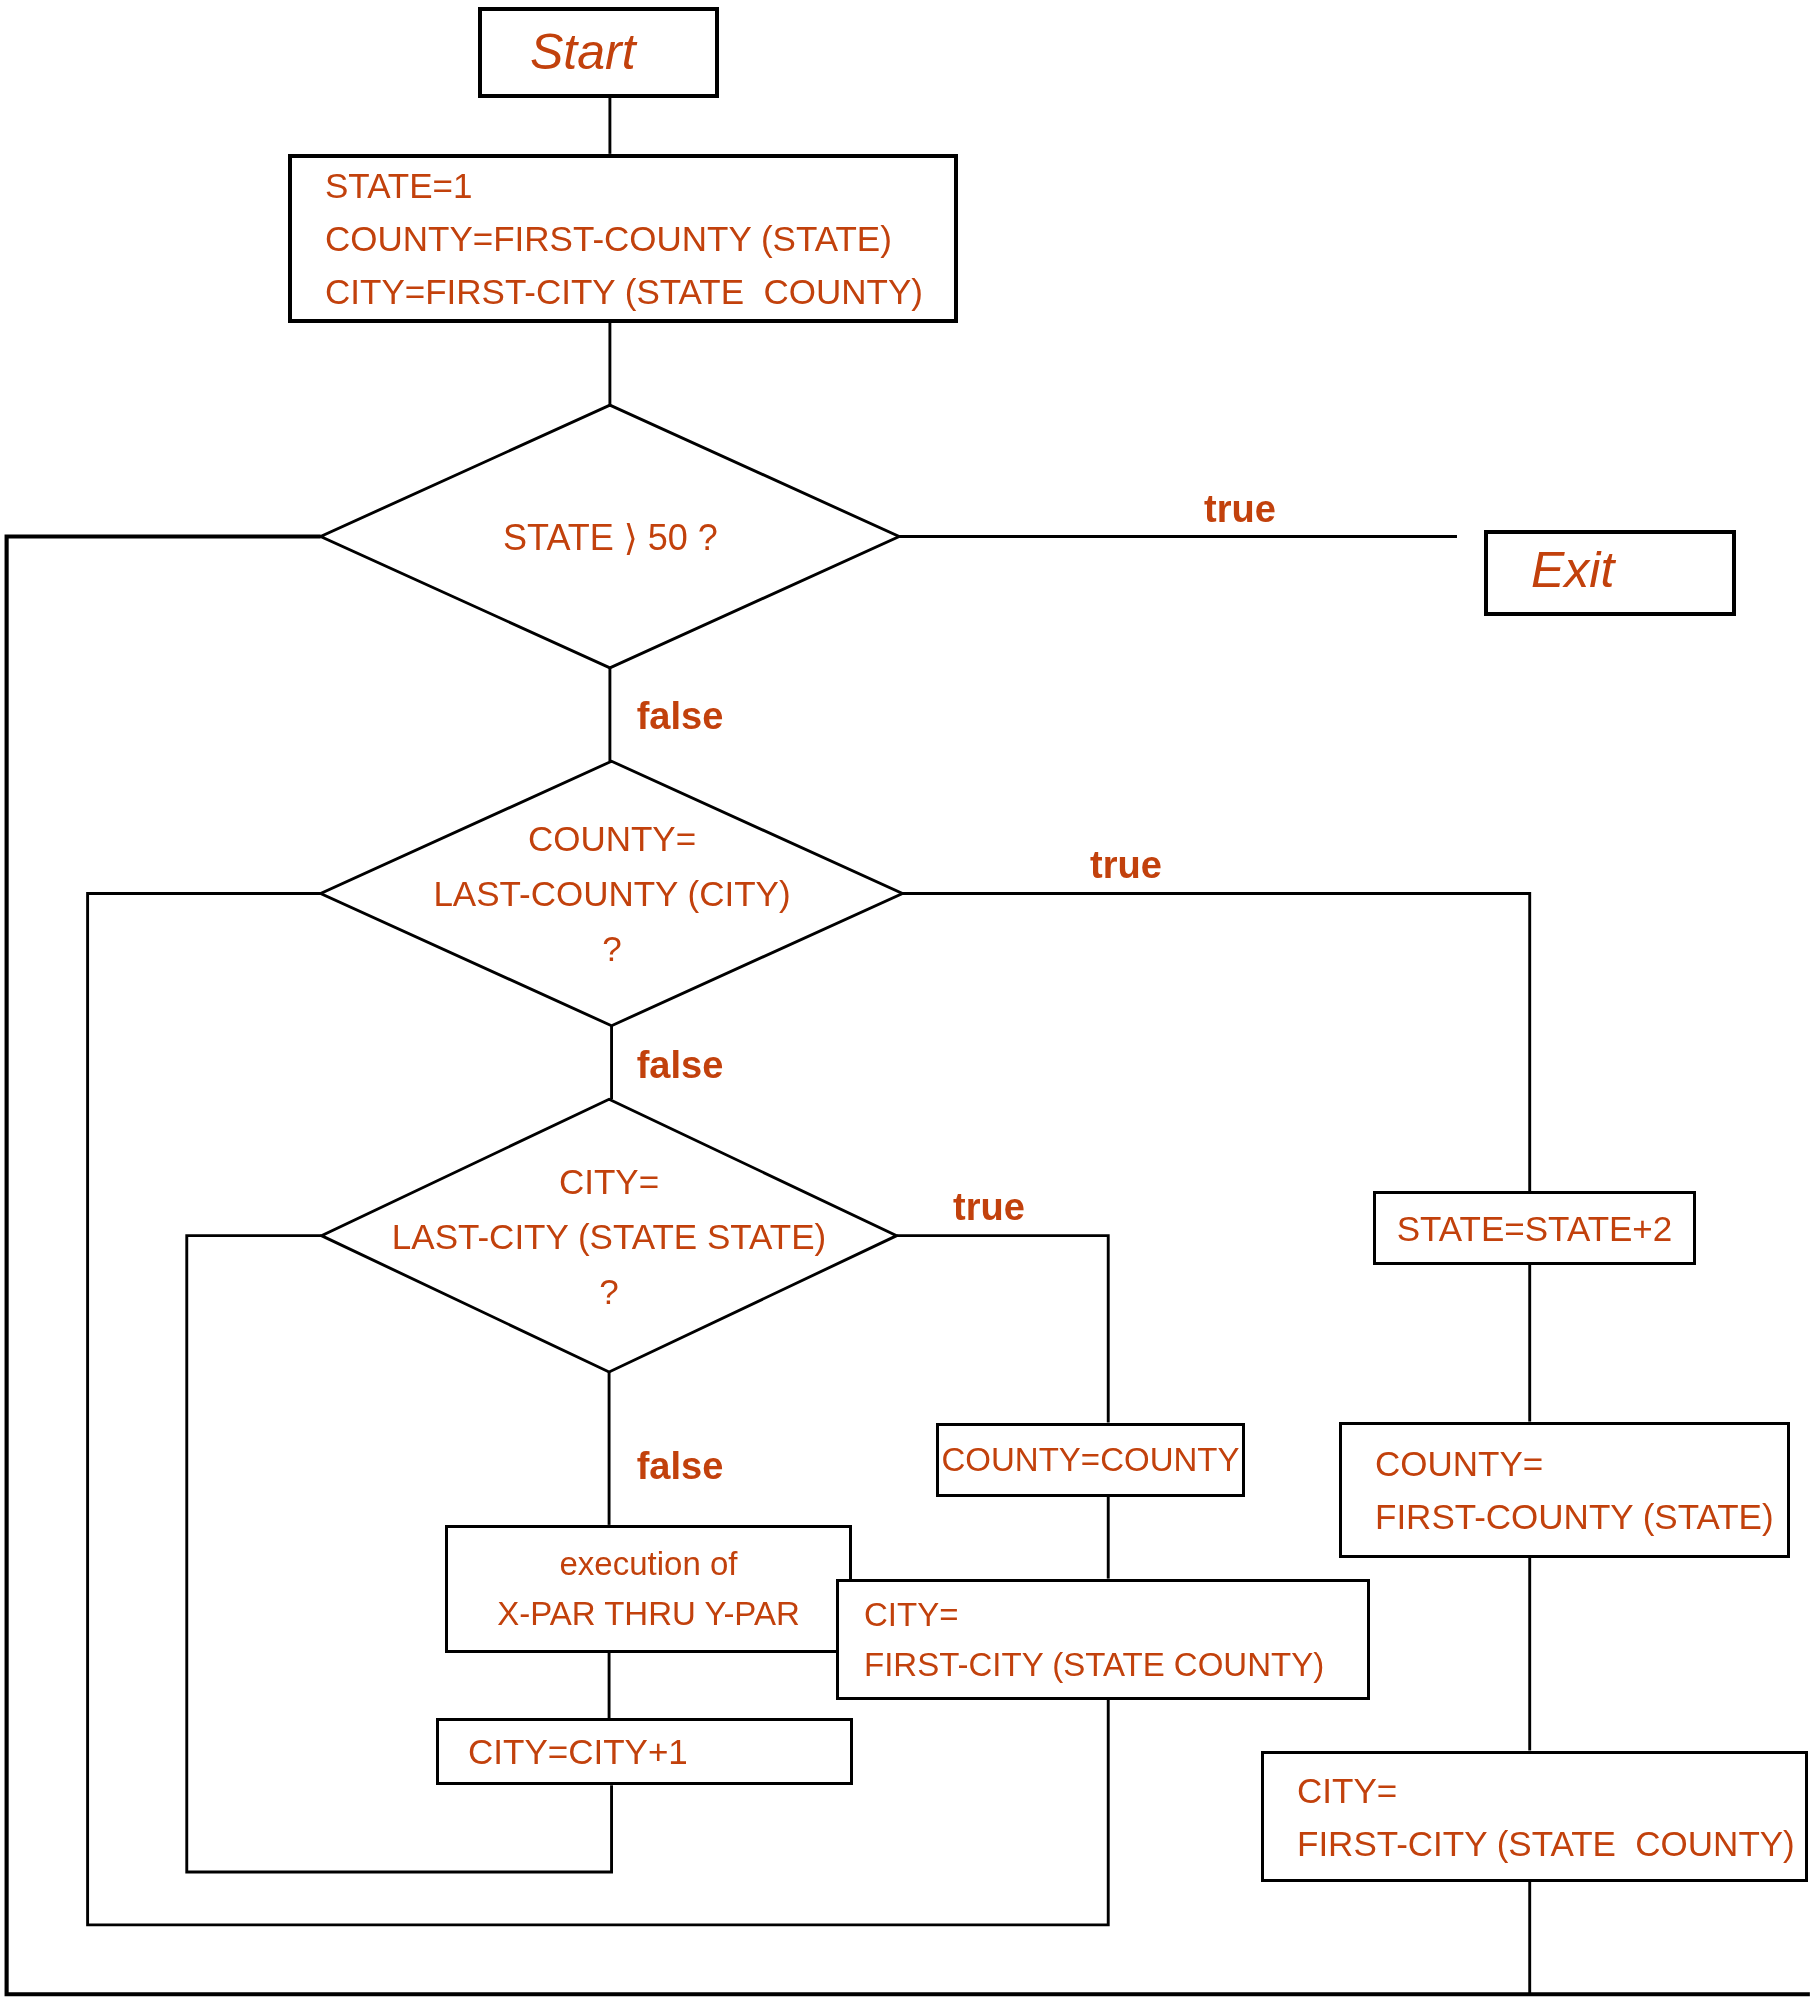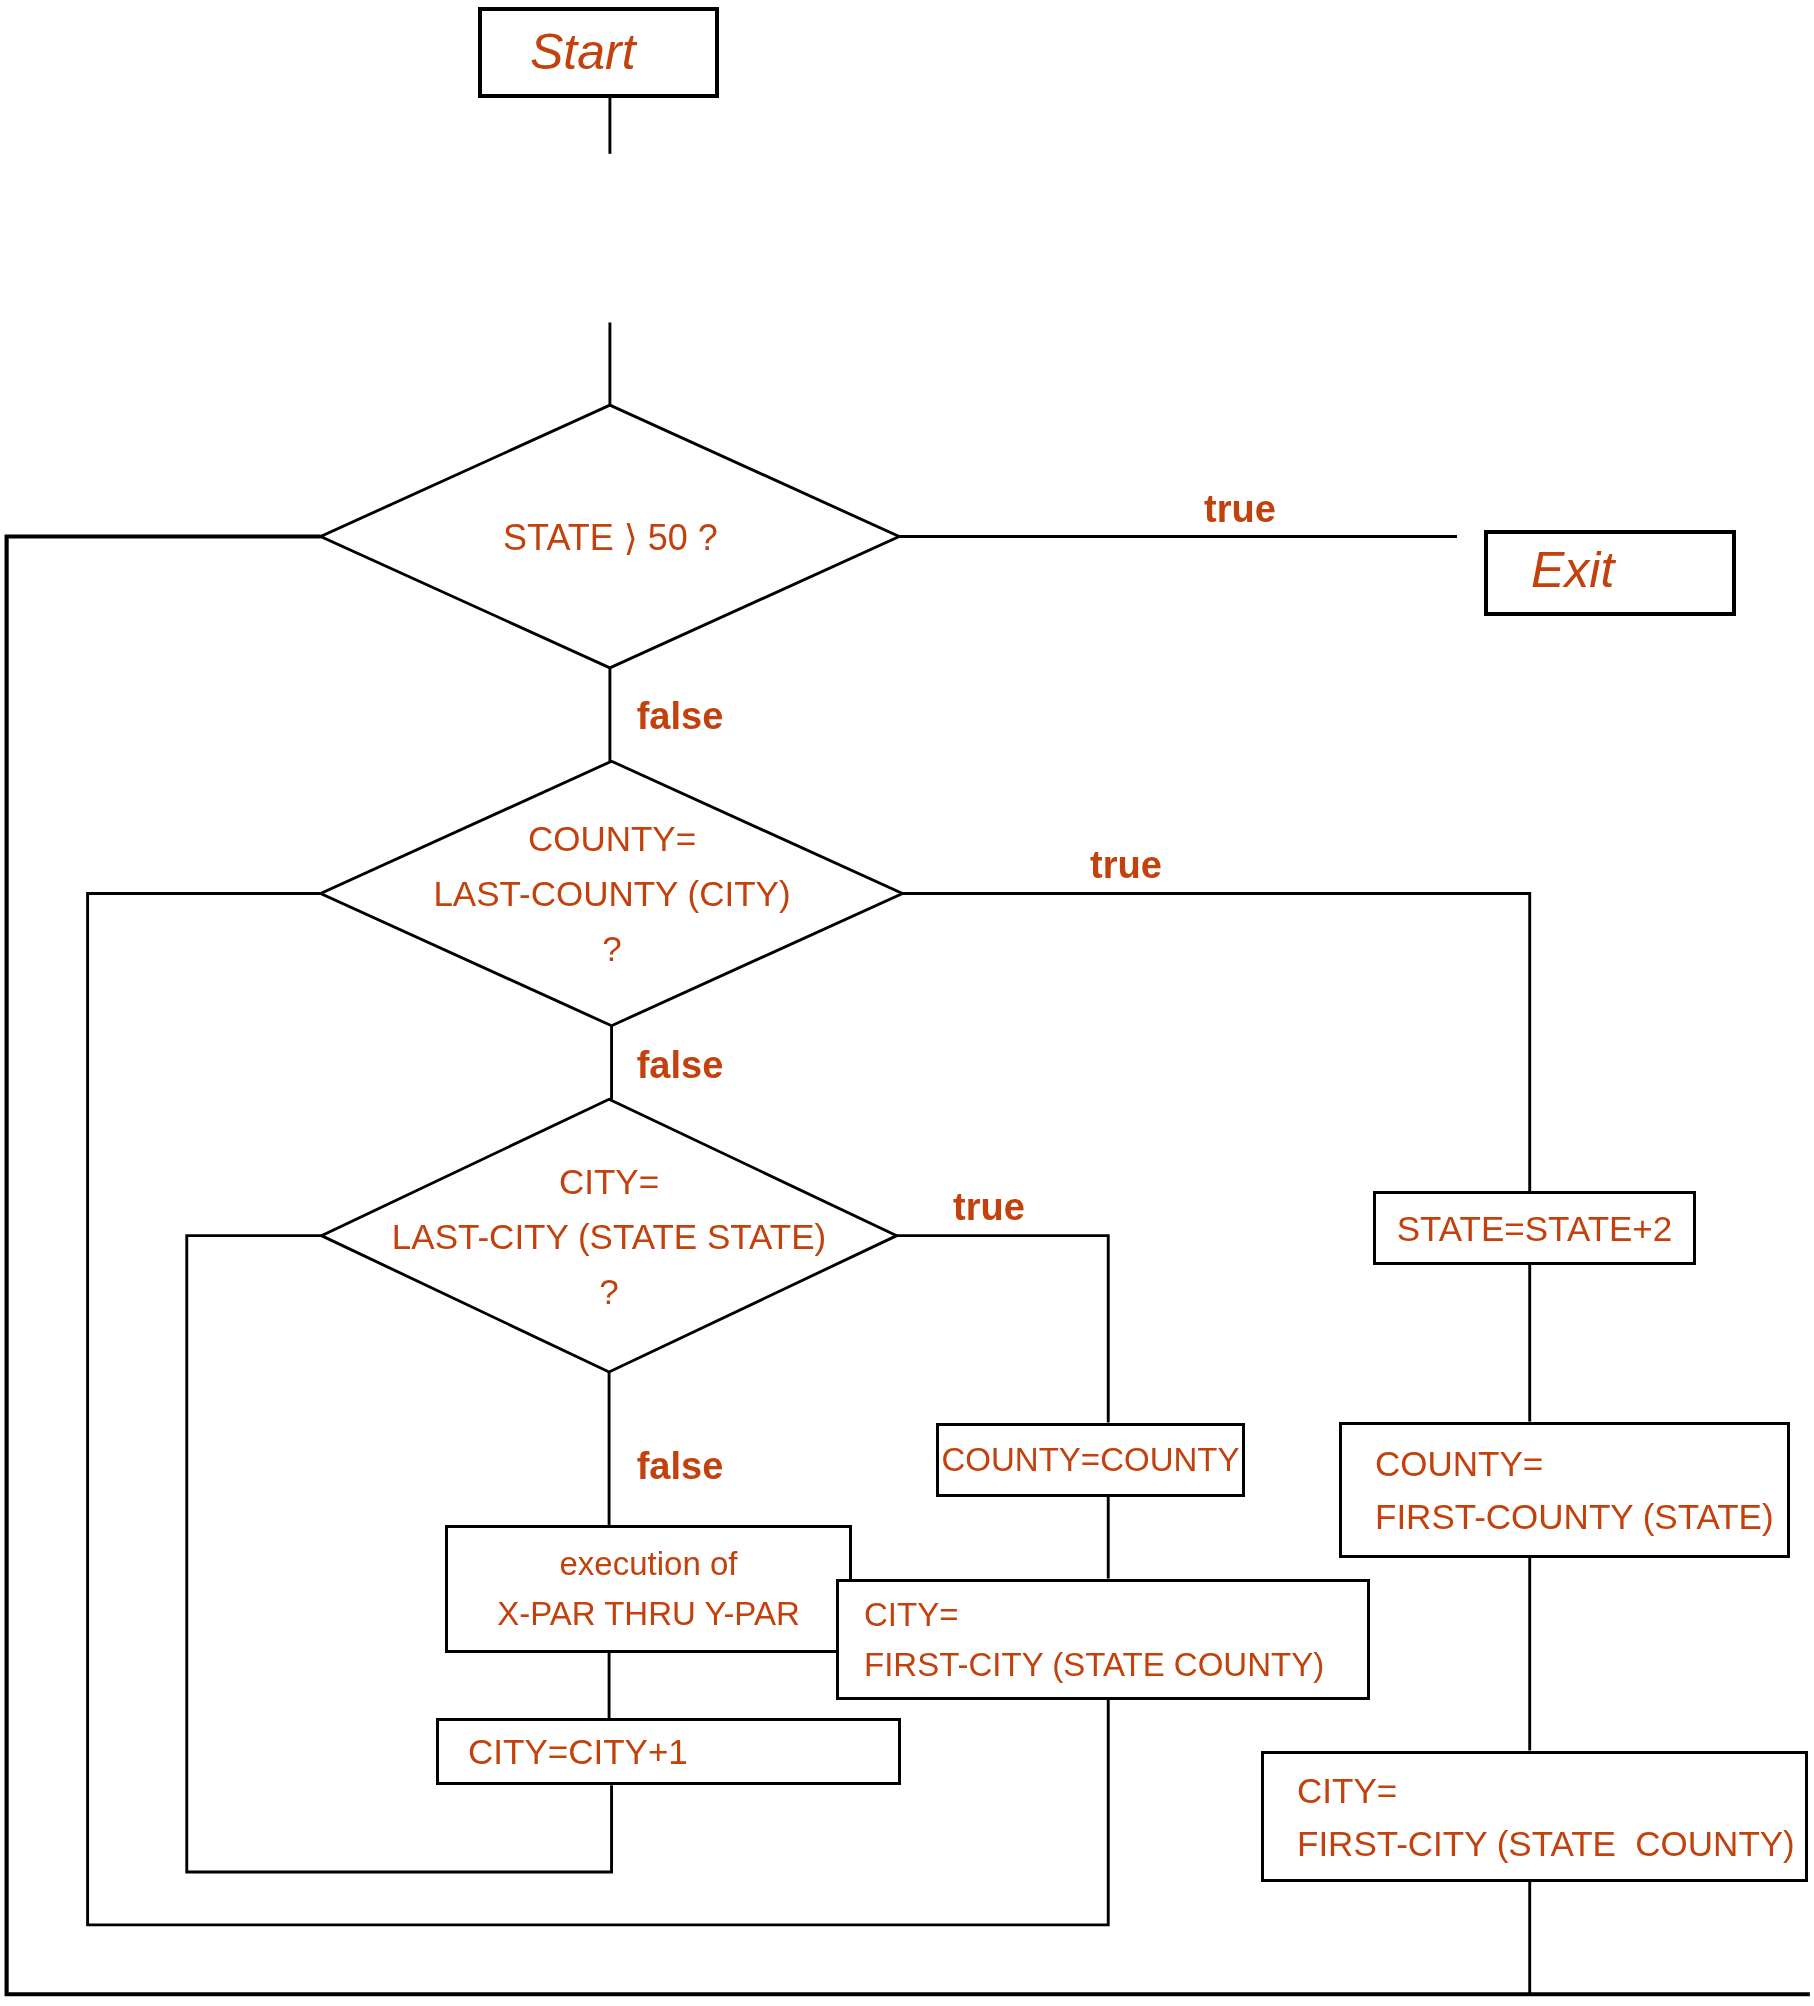--- a/index.html
+++ b/index.html
@@ -50,20 +50,25 @@
   </svg>
 
   <div class="node thick terminal" style="left:478px;top:6.6px;width:241px;height:91px;padding-left:48px;">
     <span>Start</span>
   </div>
 
   <div class="node thick terminal" style="left:1457px;top:530px;width:252px;height:86px;padding-left:43px;align-items:flex-start;padding-top:7px;margin-left:27px;">
     <span>Exit</span>
   </div>
 
+  <div class="node thick col" style="left:288px;top:154px;width:670px;height:169px;padding-left:33px;">
+    <div class="box-line">STATE=1</div>
+    <div class="box-line">COUNTY=FIRST-COUNTY (STATE)</div>
+    <div class="box-line">CITY=FIRST-CITY (STATE  COUNTY)</div>
+  </div>
 
   <div class="diamond-text fs44" style="left:379px;top:492px;width:463px;height:91px;">
     <div>STATE ⟩ 50 ?</div>
   </div>
 
   <div class="diamond-text" style="left:364px;top:808px;width:496px;height:170px;">
     <div>COUNTY=</div>
     <div>LAST-COUNTY (CITY)</div>
     <div>?</div>
   </div>
@@ -72,21 +77,21 @@
     <div>CITY=</div>
     <div>LAST-CITY (STATE STATE)</div>
     <div>?</div>
   </div>
 
   <div class="node col" style="left:445px;top:1525px;width:407px;height:128px;align-items:center;">
     <div class="box-line sm">execution of</div>
     <div class="box-line sm">X-PAR THRU Y-PAR</div>
   </div>
 
-  <div class="node" style="left:436px;top:1718px;width:465px;height:67px;display:flex;align-items:center;padding-left:29px;">
+  <div class="node" style="left:436px;top:1718px;width:417px;height:67px;display:flex;align-items:center;padding-left:29px;">
     <span class="box-line">CITY=CITY+1</span>
   </div>
 
   <div class="node center-label" style="left:936px;top:1423px;width:309px;height:74px;">
     <span class="box-line sm">COUNTY=COUNTY</span>
   </div>
 
   <div class="node col" style="left:836px;top:1579px;width:534px;height:121px;padding-left:25px;">
     <div class="box-line sm">CITY=</div>
     <div class="box-line sm">FIRST-CITY (STATE COUNTY)</div>

